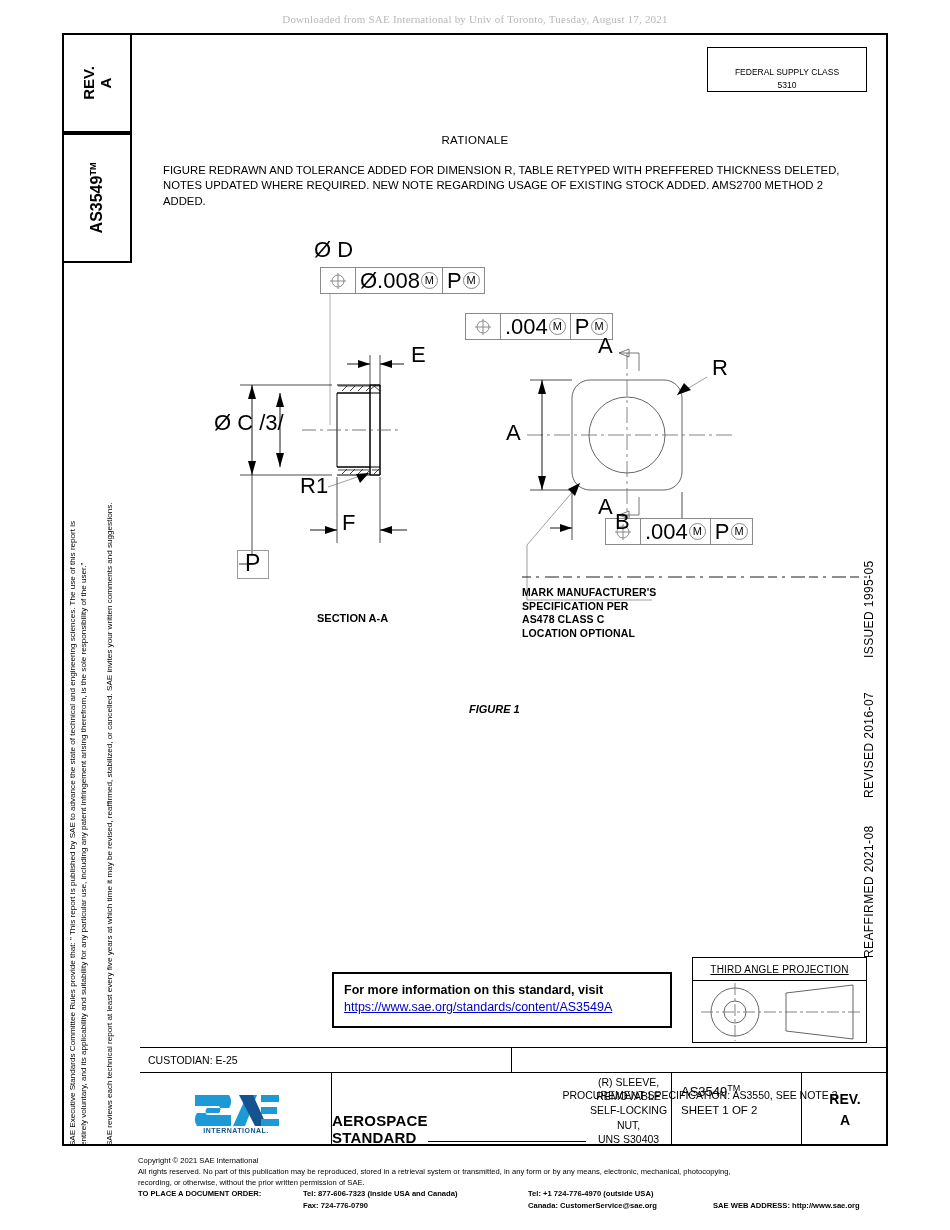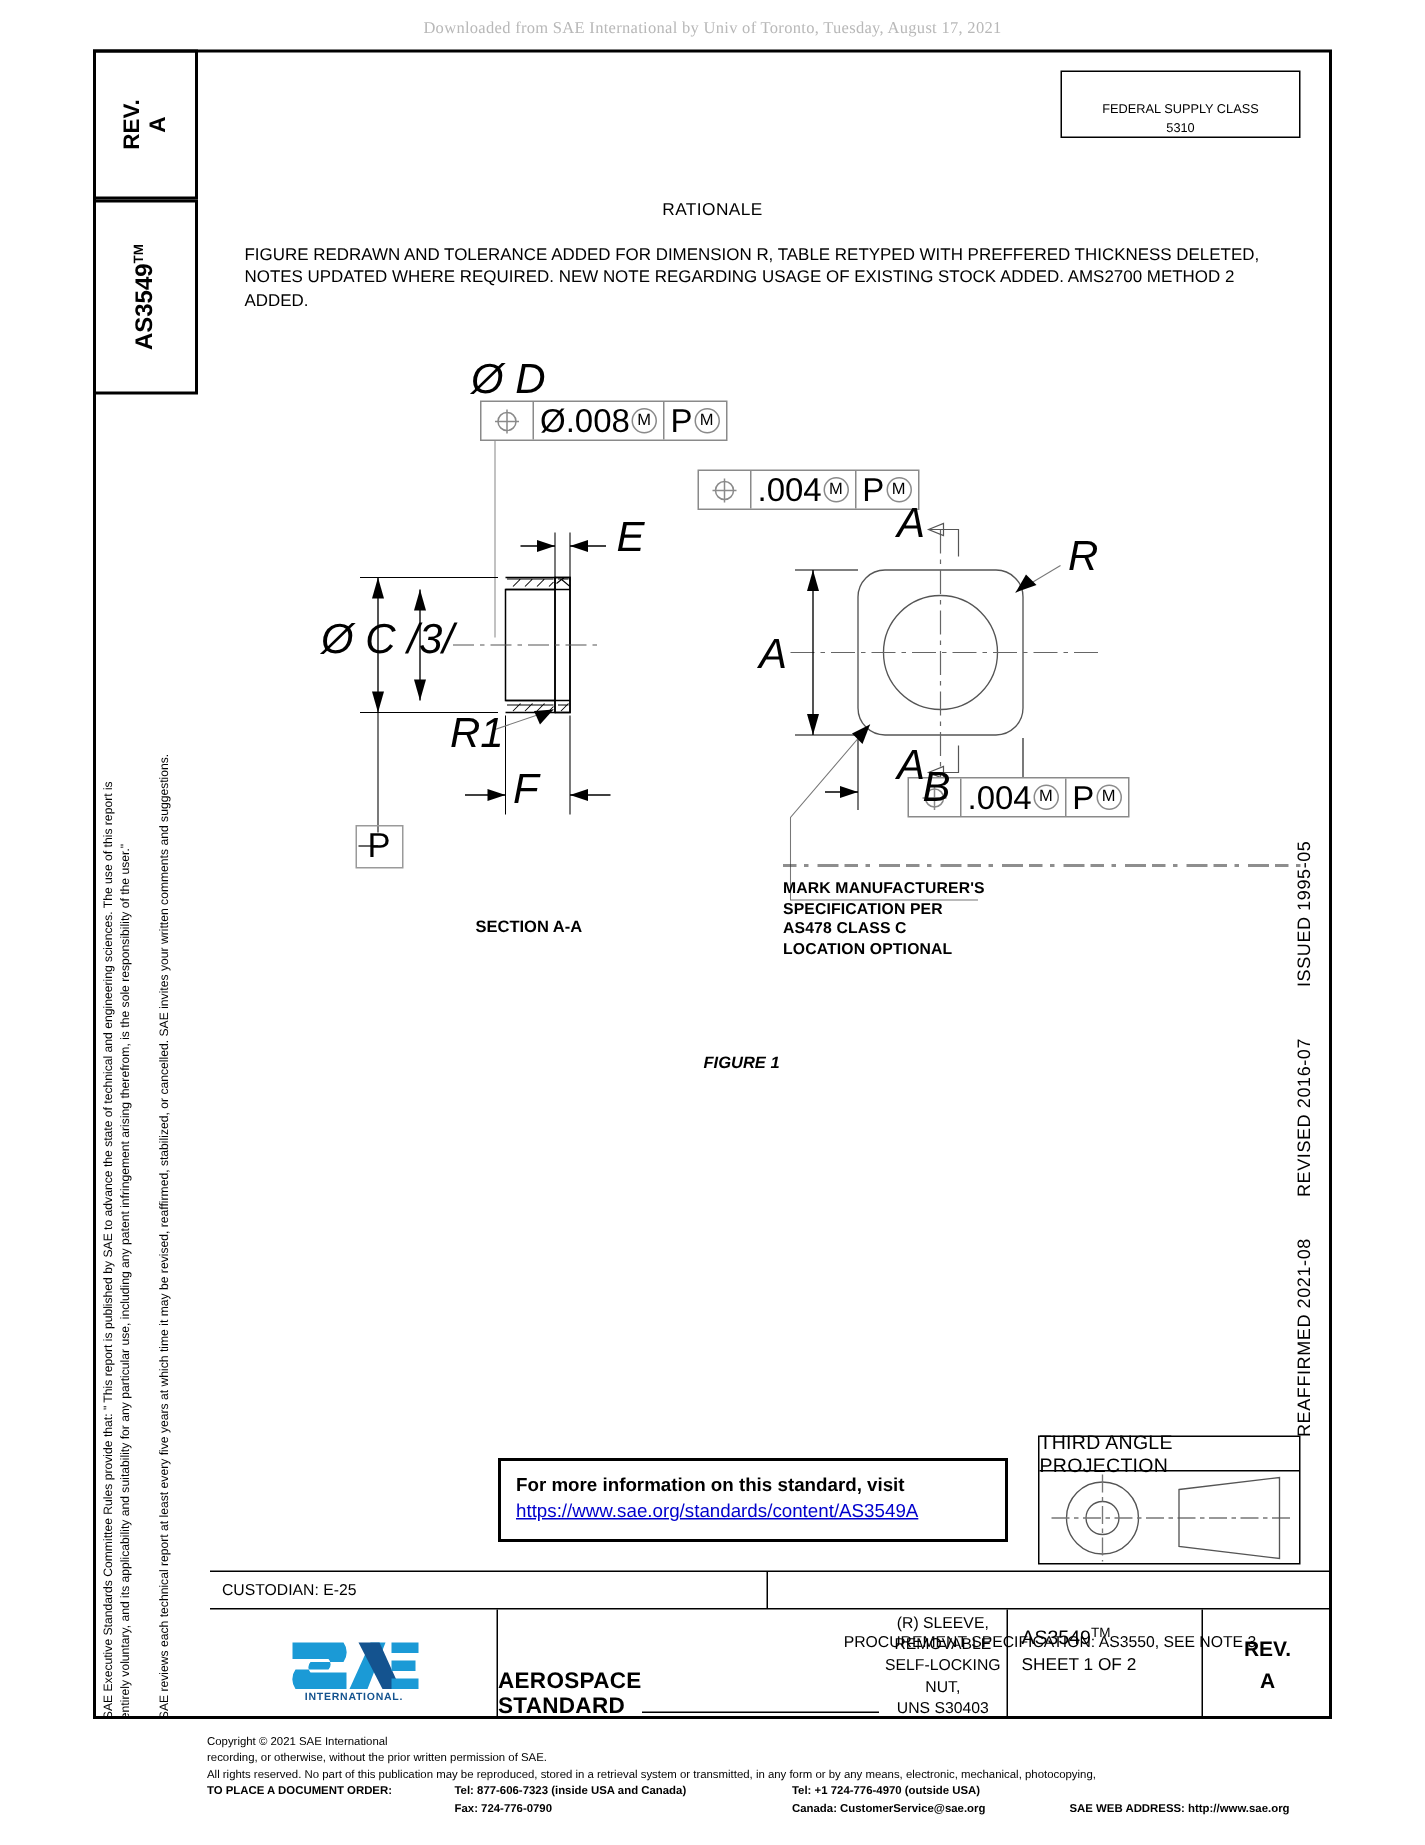--- a/index.html
+++ b/index.html
@@ -41,33 +41,33 @@
   #rationale-body{left:163px;top:163px;width:700px;font-size:11.3px;line-height:1.36;}
   
   #drawing{left:132px;top:225px;width:740px;height:500px;}
   .gdt{position:absolute;border:1px solid #8a8a8a;display:flex;align-items:stretch;background:#fff;height:25px;}
   .gdt .cell{display:flex;align-items:center;padding:0 4px;border-right:1px solid #8a8a8a;}
   .gdt .cell:last-child{border-right:none;}
   .gdt .big{font-size:22px;line-height:1;}
   .gdt .sym{width:26px;justify-content:center;}
   .modm{display:inline-block;width:15px;height:15px;border:1px solid #8a8a8a;border-radius:50%;
         font-size:11px;line-height:14px;text-align:center;margin-left:1px;}
-  .lbl{position:absolute;font-size:28px;font-style:italic;}
+  .lbl{position:absolute;font-size:22px;}
   .lbl-s{position:absolute;font-size:11px;font-weight:bold;}
   .note{position:absolute;font-size:10.5px;font-weight:bold;line-height:1.3;letter-spacing:.1px;}
   .figcap{position:absolute;font-size:11px;font-weight:bold;font-style:italic;}
   
   #info-box{left:332px;top:972px;width:340px;height:56px;border:2px solid #000;box-sizing:border-box;
      padding:9px 0 16px 10px;}
   #info-l1{font-size:12.5px;font-weight:bold;}
   #info-l2{font-size:12.5px;color:#0000cc;text-decoration:underline;margin-top:3px;display:inline-block;}
   
   #tap-box{left:692px;top:957px;width:175px;height:86px;border:1.5px solid #000;box-sizing:border-box;}
   #tap-title{height:22px;border-bottom:1.5px solid #000;display:flex;align-items:center;
-     justify-content:center;font-size:13px;letter-spacing:.2px;}
+     justify-content:center;font-size:10px;letter-spacing:.2px;text-decoration:underline;}
   
   #cust-row{left:140px;top:1047px;width:748px;height:26px;border-top:1.5px solid #000;
      border-bottom:1.5px solid #000;box-sizing:border-box;display:flex;}
   #cust-cell{width:372px;border-right:1.5px solid #000;box-sizing:border-box;display:flex;align-items:center;padding-left:8px;font-size:10.5px;}
   #proc-cell{flex:1;display:flex;align-items:center;justify-content:center;font-size:10.5px;margin-top:47px;}
   
   #title-block{left:140px;top:1073px;width:748px;height:73px;box-sizing:border-box;display:flex;}
   #logo-cell{width:192px;border-right:1.5px solid #000;box-sizing:border-box;
      display:flex;align-items:center;justify-content:center;}
   #title-cell{width:340px;border-right:1.5px solid #000;box-sizing:border-box;
@@ -344,22 +344,22 @@
     <div id="doc-sheet">SHEET 1 OF 2</div>
   </div>
   <div id="rev-cell">
     <div>REV.</div>
     <div>A</div>
   </div>
 </div>
 
 <div class="abs" id="footer">
   <div>Copyright © 2021 SAE International</div>
+  <div>All rights reserved. No part of this publication may be reproduced, stored in a retrieval system or transmitted, in any form or by any means, electronic, mechanical, photocopying,</div>
   <div>recording, or otherwise, without the prior written permission of SAE.</div>
-  <div>All rights reserved. No part of this publication may be reproduced, stored in a retrieval system or transmitted, in any form or by any means, electronic, mechanical, photocopying,</div>
   <div id="order-row">
     <div id="order-c1">TO PLACE A DOCUMENT ORDER:</div>
     <div id="order-c2">Tel: 877-606-7323 (inside USA and Canada)</div>
     <div id="order-c3">Tel: +1 724-776-4970 (outside USA)</div>
   </div>
   <div id="order-row" style="display:flex;font-weight:bold;">
     <div style="width:165px;"></div>
     <div style="width:225px;">Fax: 724-776-0790</div>
     <div style="width:185px;">Canada: CustomerService@sae.org</div>
     <div style="flex:1;">SAE WEB ADDRESS: http://www.sae.org</div>

